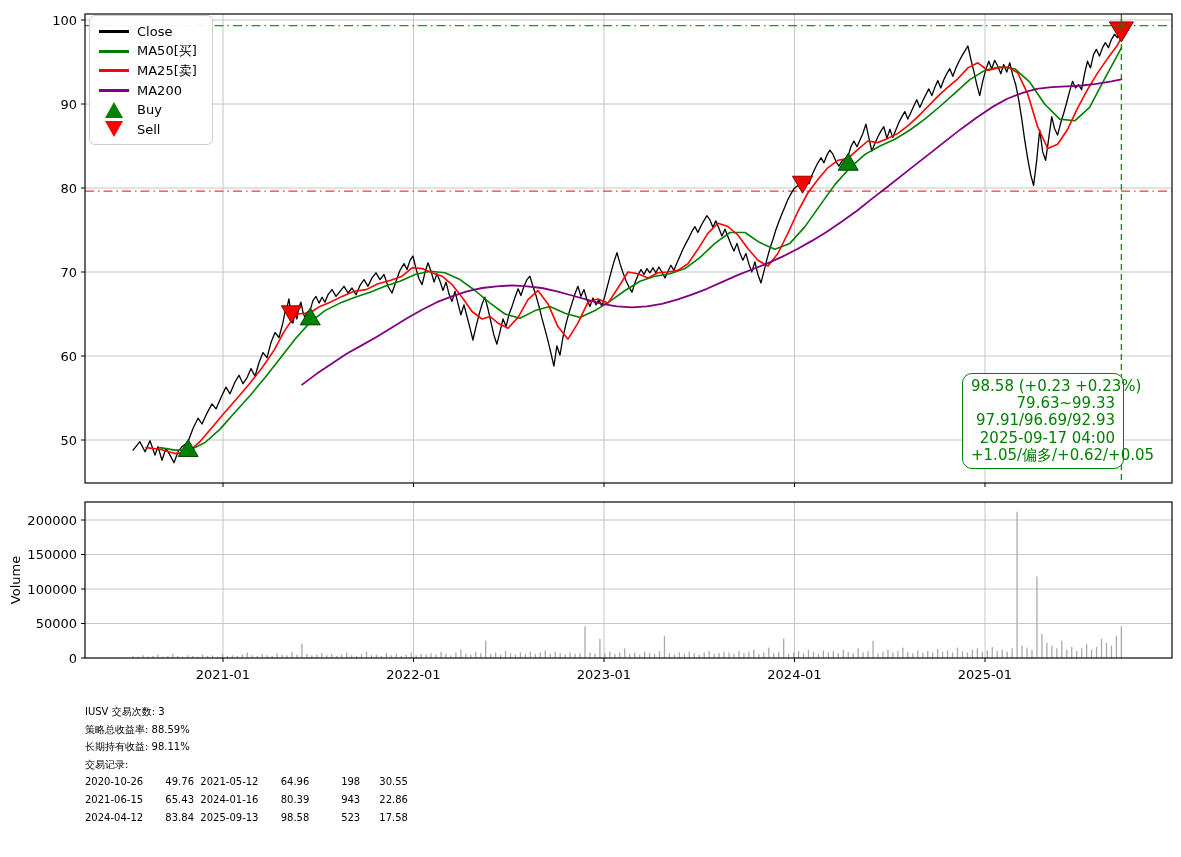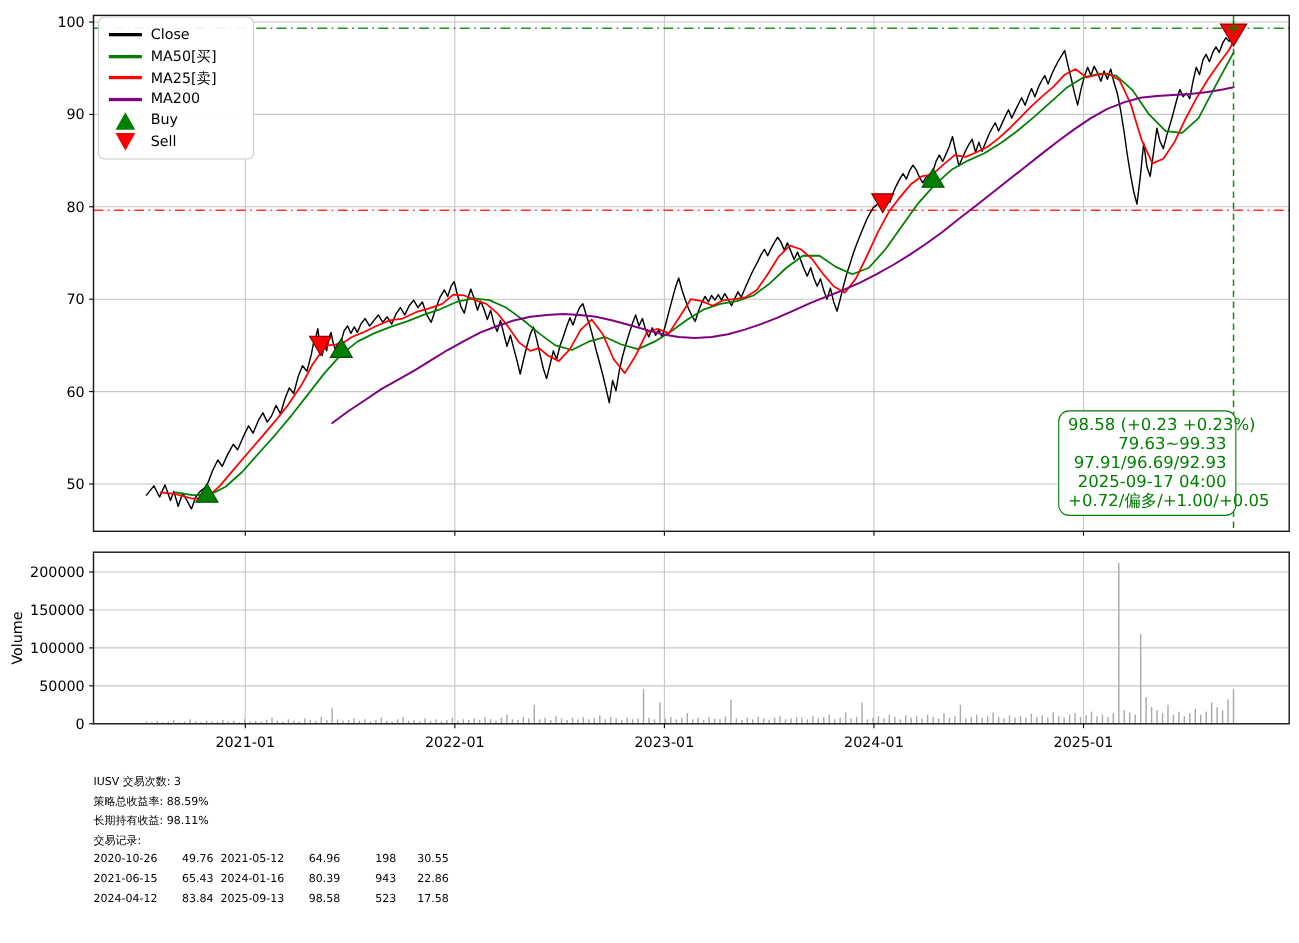--- a/index.html
+++ b/index.html
@@ -1,19 +1,19 @@
 <!DOCTYPE html>
 <html><head>
 <meta charset="utf-8">
 <style>
   html,body{margin:0;padding:0;background:#fff;}
   .fig{position:relative;width:1181px;height:857px;background:#ffffff;
        font-family:"DejaVu Sans","Liberation Sans",sans-serif;overflow:hidden;}
   .fig svg{position:absolute;left:0;top:0;}
-  .legend{position:absolute;left:89px;top:15px;width:142px;box-sizing:border-box;
+  .legend{position:absolute;left:89px;top:15px;width:124px;box-sizing:border-box;
           background:rgba(255,255,255,0.93);border:1px solid #cccccc;border-radius:6px;
           padding:6px 8px 5px 8px;text-align:right;}
   .lg-row{display:flex;align-items:center;height:19.5px;}
   .lg-sw{flex:0 0 32px;width:32px;display:flex;justify-content:center;align-items:center;margin-right:7px;}
   .lg-line{width:30px;height:2.6px;}
   .lg-tri-up{width:0;height:0;border-left:9px solid transparent;border-right:9px solid transparent;border-bottom:16px solid #008000;}
   .lg-tri-down{width:0;height:0;border-left:9px solid transparent;border-right:9px solid transparent;border-top:16px solid #ff0000;}
   .lg-label{font-size:13px;color:#000;white-space:nowrap;}
   .infobox{position:absolute;left:962px;top:373px;width:162px;box-sizing:border-box;
            border:1.6px solid #008000;border-radius:10px;background:#ffffff;
@@ -340,21 +340,21 @@
         </span>
         <span class="lg-label">Sell</span>
       </div>
     </div>
 
   <div class="infobox">
     <div>98.58 (+0.23 +0.23%)</div>
     <div>79.63~99.33</div>
     <div>97.91/96.69/92.93</div>
     <div>2025-09-17 04:00</div>
-    <div>+0.72/偏多/+1.00/+0.05</div>
+    <div>+1.05/偏多/+0.62/+0.05</div>
   </div>
 
   <div class="btext">
     <div>IUSV 交易次数: 3</div>
     <div>策略总收益率: 88.59%</div>
     <div>长期持有收益: 98.11%</div>
     <div>交易记录:</div>
     <div id="trades-rows"><div>2020-10-26       49.76  2021-05-12       64.96          198      30.55</div><div>2021-06-15       65.43  2024-01-16       80.39          943      22.86</div><div>2024-04-12       83.84  2025-09-13       98.58          523      17.58</div></div>
   </div>
 </div>

